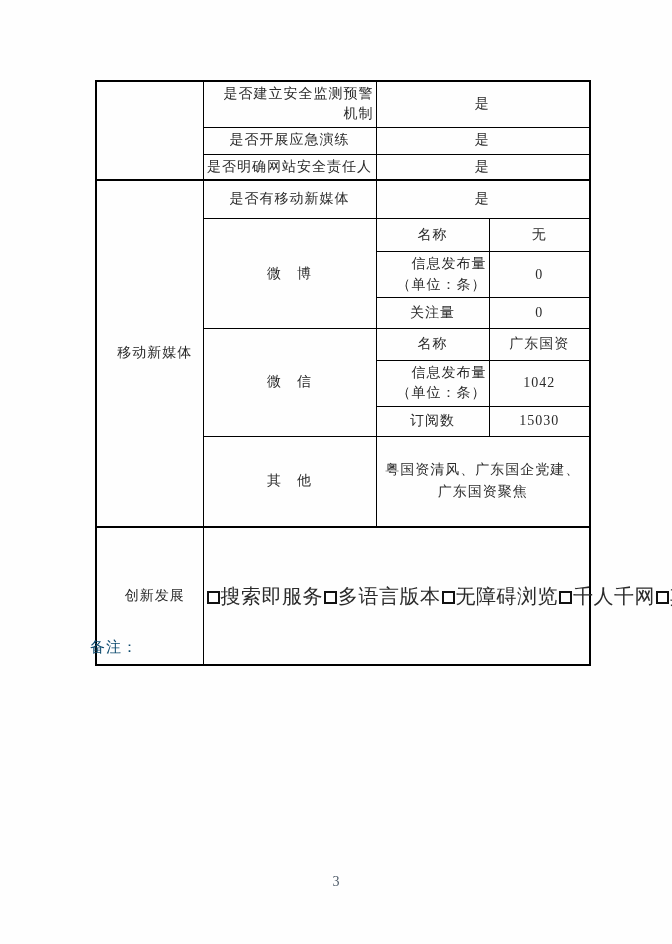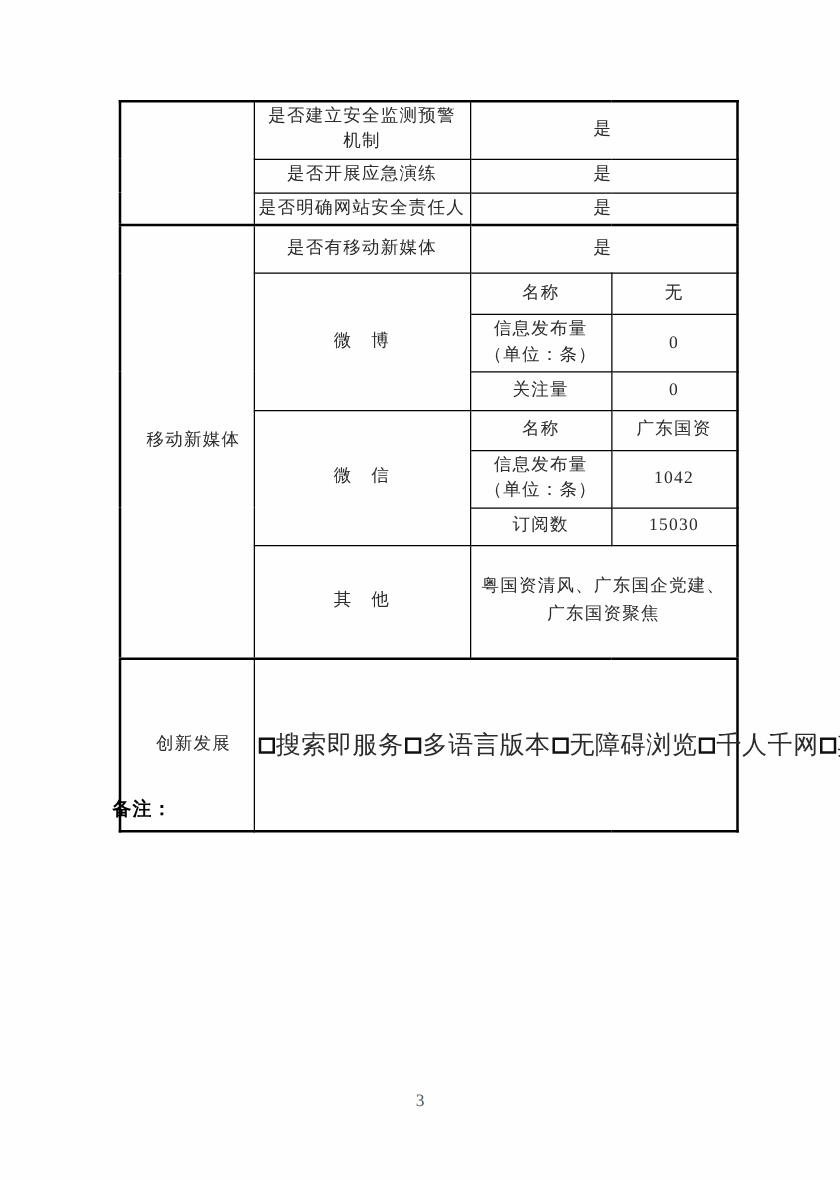--- a/index.html
+++ b/index.html
@@ -24,37 +24,37 @@
     text-align:center;
     vertical-align:middle;
     font-size:14px;
     padding:2px 2px;
     letter-spacing:1px;
     line-height:1.45;
   }
   tr.section-start td { border-top:2px solid #000; }
   td.value { letter-spacing:2px; }
   td.num { letter-spacing:1px; }
-  .two-line span { display:block; }
+  .two-line span { display:block;text-align:right; }
   td.wrap-value { letter-spacing:1px; line-height:1.6; padding:4px 6px; }
   td.group-label { letter-spacing:1px;padding-left:12px; }
   .cb-row { letter-spacing:0.5px; font-size:20px; white-space:nowrap; }
   .checkbox {
     display:inline-block;
     width:13px; height:13px;
     border:2px solid #111;
     background:#fff;
     vertical-align:-1px;
     margin:0 1px;
   }
   .remarks {
     position:absolute; left:90px; top:638px;
-    font-size:15px; font-weight:bold;
+    font-size:15px; font-weight:normal;
     letter-spacing:1px;
-    color:#000000;
+    color:#0c4a6e;
   }
   .page-number {
     position:absolute; left:0; top:874px;
     width:100%;
     text-align:center;
     font-size:14px;
     color:#4d5a68;
   }
 </style>
 </head>

